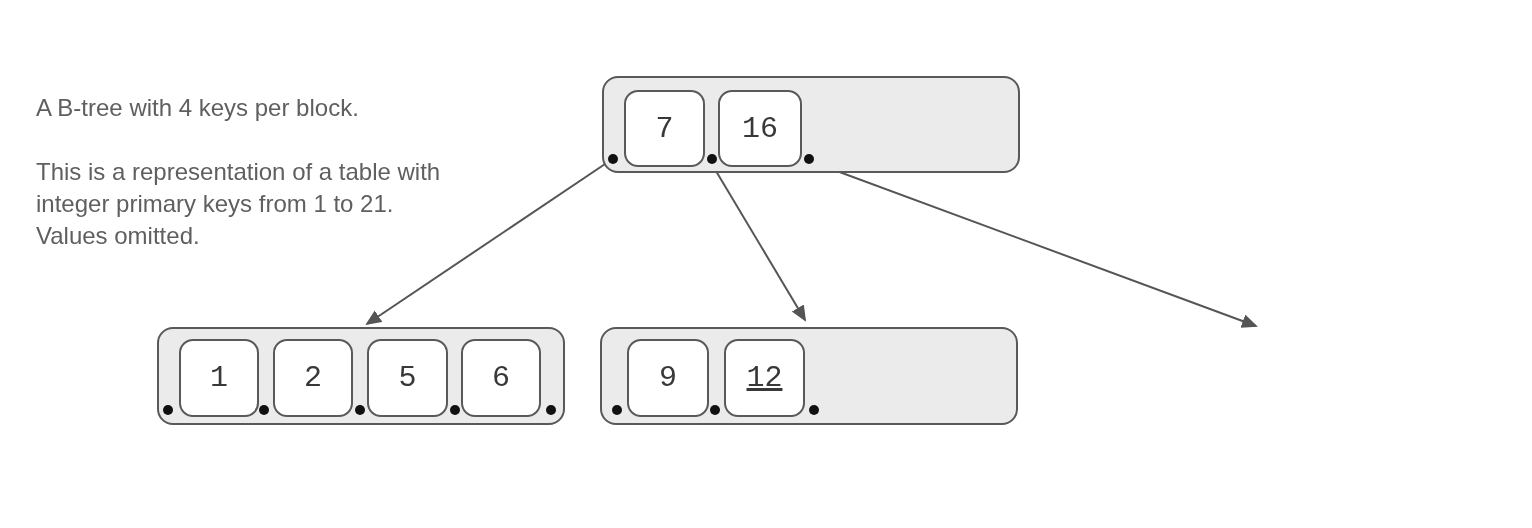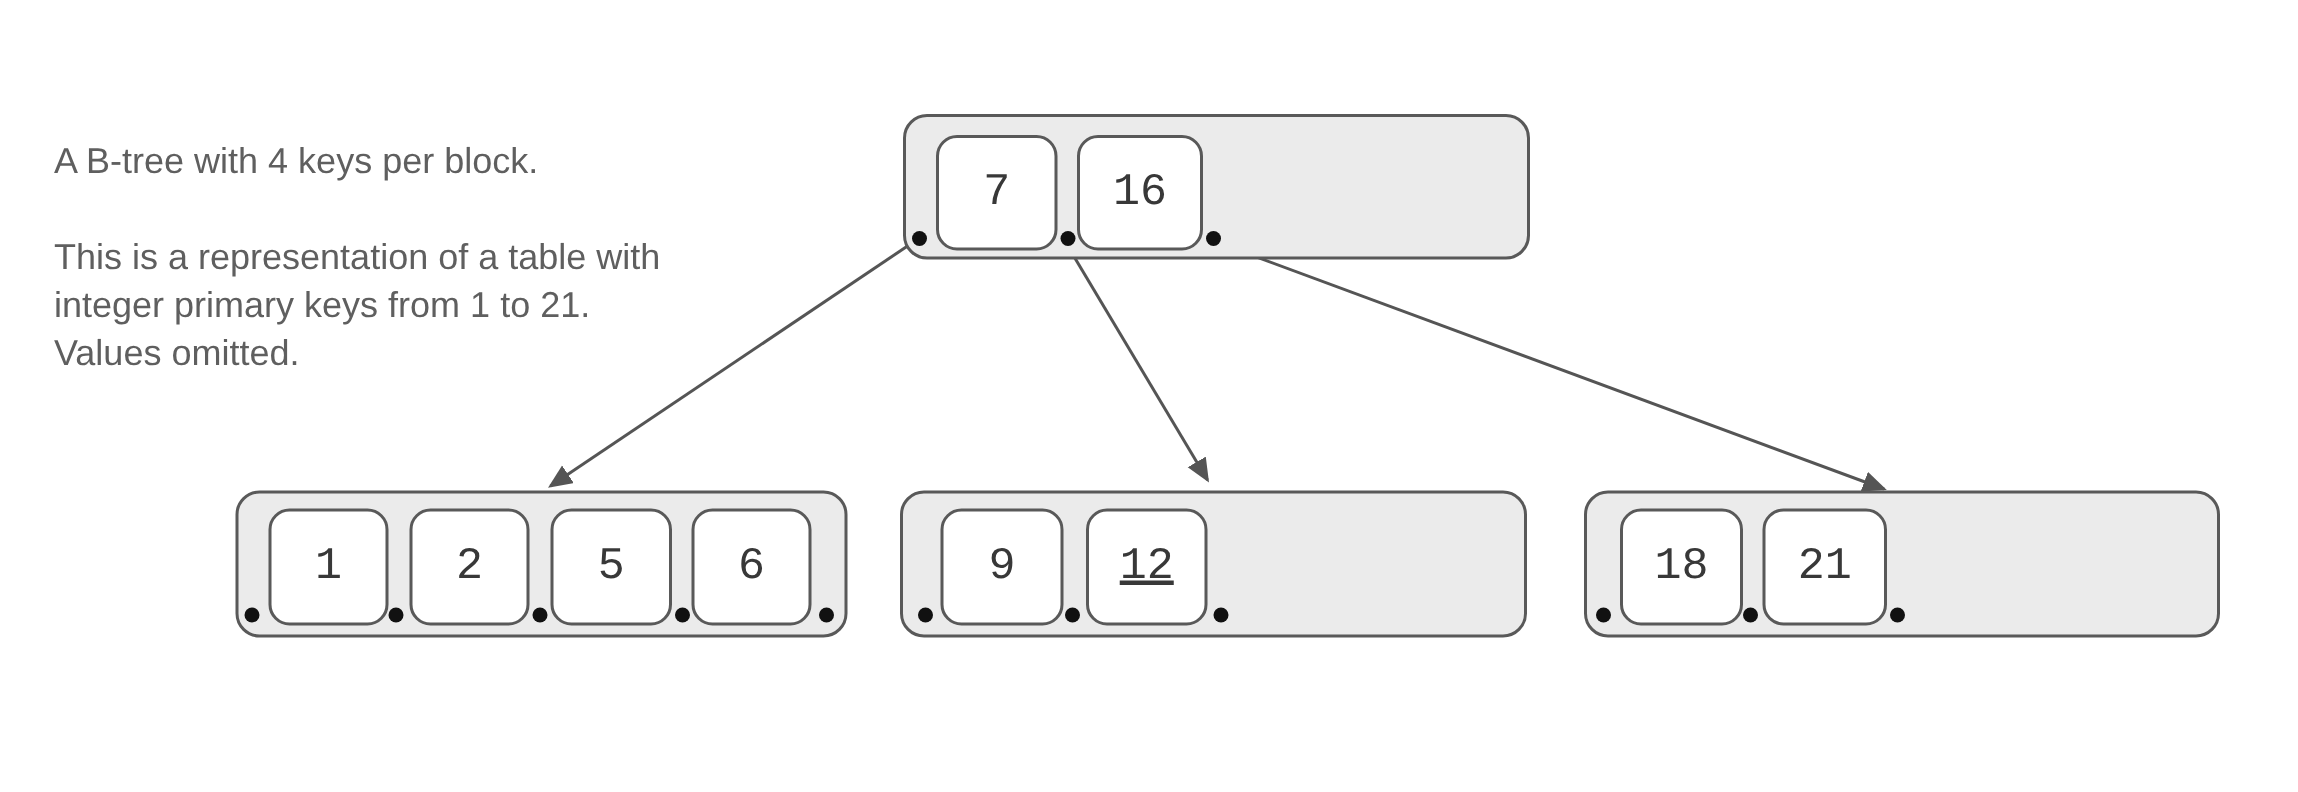--- a/index.html
+++ b/index.html
@@ -78,21 +78,14 @@
   </div>
 
   <div class="block" style="left:600px; top:327px; width:418px; height:98px;">
     <div class="key" style="left:25px; top:10px; width:82px; height:78px;">9</div>
     <div class="key" style="left:122px; top:10px; width:81px; height:78px;text-decoration:underline;">12</div>
     <span class="dot" style="left:10px;  top:76px;"></span>
     <span class="dot" style="left:108px; top:76px;"></span>
     <span class="dot" style="left:207px; top:76px;"></span>
   </div>
 
-  <div class="block" style="left:1056px; top:327px; width:424px; height:98px;">
-    <div class="key" style="left:22px; top:10px; width:82px; height:78px;">18</div>
-    <div class="key" style="left:117px; top:10px; width:83px; height:78px;">21</div>
-    <span class="dot" style="left:6px;   top:76px;"></span>
-    <span class="dot" style="left:104px; top:76px;"></span>
-    <span class="dot" style="left:202px; top:76px;"></span>
-  </div>
 
 </div>
 
 </body></html>

